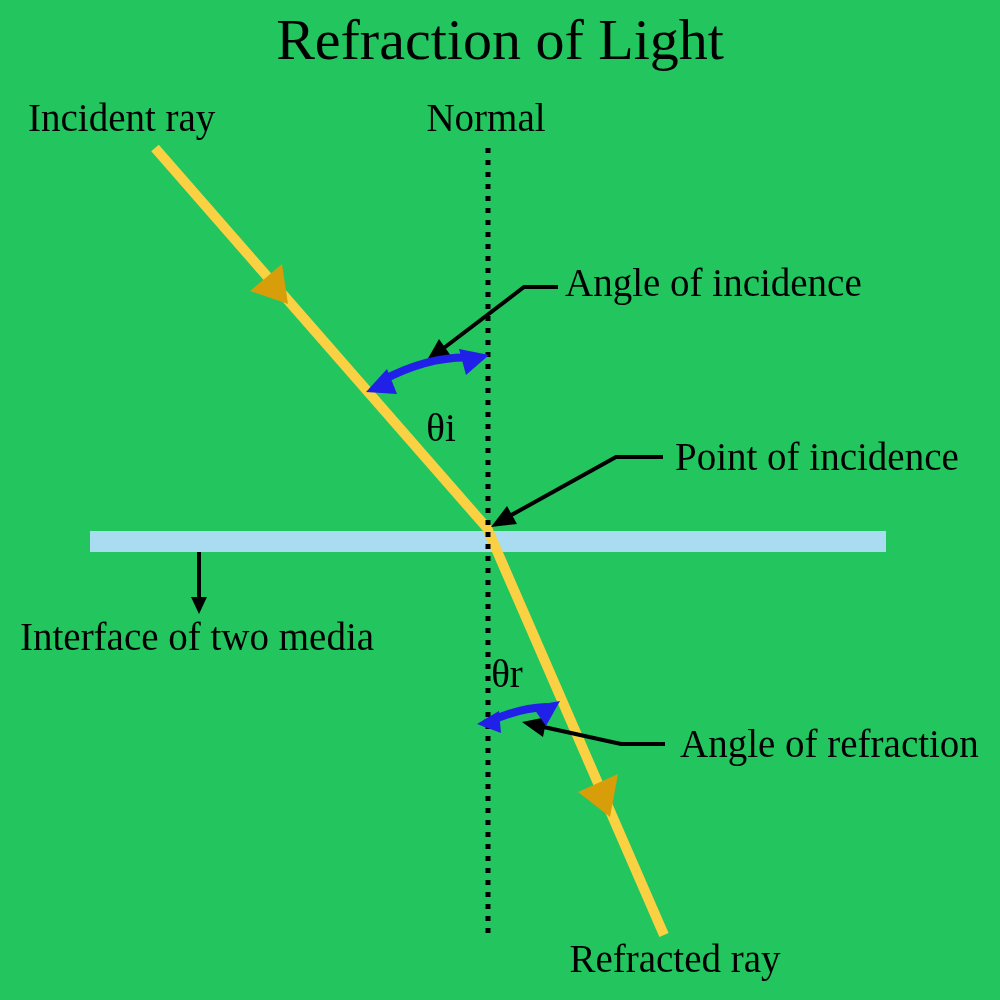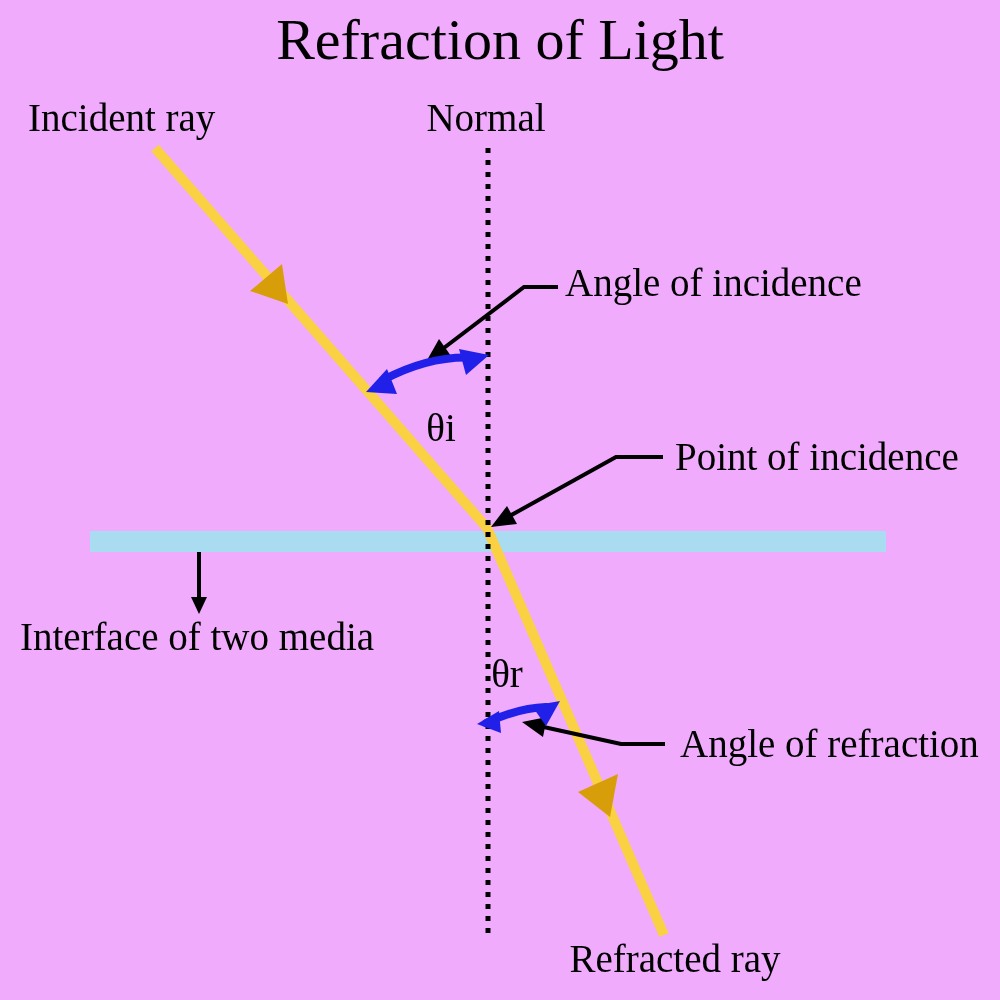--- a/index.html
+++ b/index.html
@@ -1,16 +1,16 @@
 <!DOCTYPE html>
 <html><head>
 <meta charset="utf-8">
 <style>
   html,body{margin:0;padding:0;background:#ffffff;}
-  .stage{width:1000px;height:1000px;position:relative;background:#f0abfc;overflow:hidden;}
+  .stage{width:1000px;height:1000px;position:relative;background:#22c55e;overflow:hidden;}
   svg{display:block;width:1000px;height:1000px;}
   text{font-family:"Liberation Serif","DejaVu Serif",serif;fill:#000;}
   .title{font-size:58px;}
   .lbl{font-size:39px;}
   .ray-line{fill:none;stroke-width:10;stroke-linejoin:miter;}
   .normal-line{stroke-width:5;stroke-dasharray:5 7;}
   .leader{fill:none;stroke-width:4;}
   .arc{fill:none;stroke-width:8;stroke-linecap:round;}
   .iface-stem{stroke-width:4;}
 </style>

